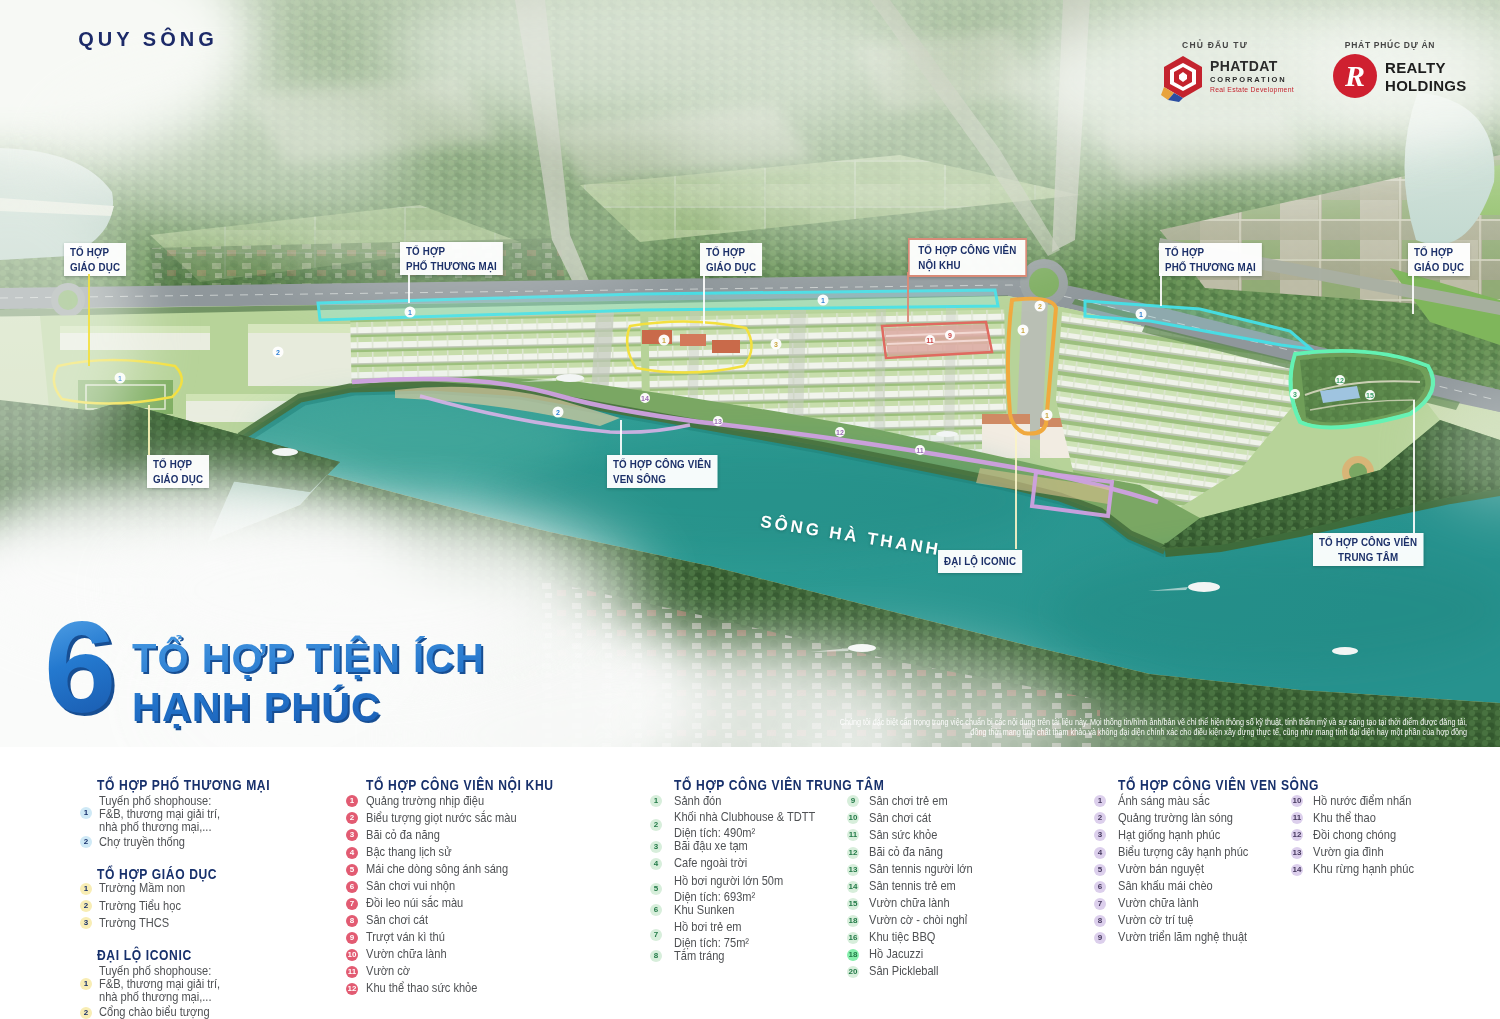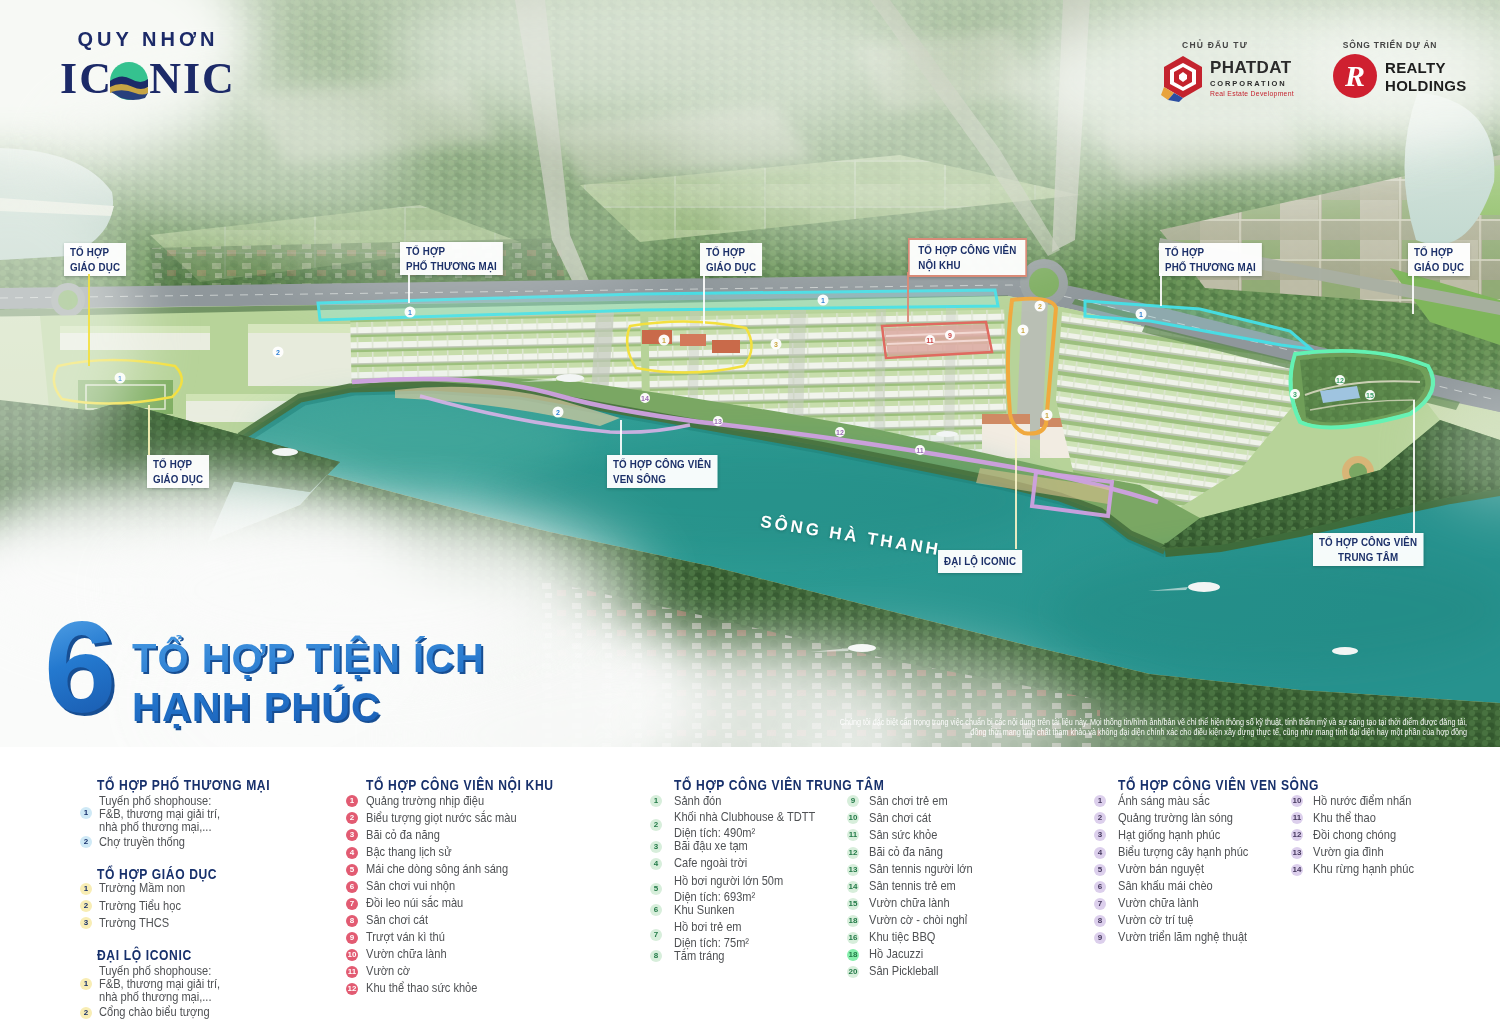--- a/index.html
+++ b/index.html
@@ -342,49 +342,41 @@
   <ellipse cx="350" cy="590" rx="230" ry="85" filter="url(#blur28)" opacity="0.7"></ellipse>
   <ellipse cx="850" cy="720" rx="230" ry="80" filter="url(#blur28)" opacity="0.5"></ellipse>
   <ellipse cx="1000" cy="755" rx="200" ry="60" filter="url(#blur28)" opacity="0.33"></ellipse>
 </g>
 
 <ellipse cx="1515" cy="450" rx="90" ry="60" fill="#f2f5f2" filter="url(#blur28)" opacity="0.3"></ellipse>
 </svg>
 </div>
 
 <div style="position:absolute;left:48px;top:28px;width:200px;text-align:center;">
-  <div style="color:#1c2a68;font-weight:bold;font-size:20px;letter-spacing:4px;">QUY NHƠN</div>
-  <div style="position:relative;color:#1c2a68;font-weight:bold;font-size:44px;letter-spacing:2px;font-family:'Liberation Serif',serif;margin-top:2px;">IC<span style="visibility:hidden;">O</span>NIC
-    <svg width="40" height="40" viewBox="0 0 40 40" style="position:absolute;left:61px;top:8px;">
-      <circle cx="20" cy="20" r="19" fill="#35c28f"></circle>
-      <path d="M1 20 Q12 12 22 18 Q32 24 39 18 L39 26 Q28 34 18 28 Q8 22 1 27 Z" fill="#1c2a68"></path>
-      <path d="M1 26 Q12 20 24 26 Q32 30 39 26 L39 32 Q26 40 14 34 Q6 30 1 32 Z" fill="#c7a544"></path>
-      <path d="M2 31 Q14 27 26 32 Q34 35 39 32 L36 37 Q24 41 12 37 Z" fill="#27407c"></path>
-    </svg>
-  </div>
+  <div style="color:#1c2a68;font-weight:bold;font-size:20px;letter-spacing:4px;">QUY SÔNG</div>
 </div>
 
 <div style="position:absolute;left:1160px;top:40px;color:#454545;font-weight:bold;font-size:8.5px;letter-spacing:1.2px;text-align:center;width:110px;">CHỦ ĐẤU TƯ</div>
 
 <svg style="position:absolute;left:1160px;top:54px;" width="46" height="48" viewBox="0 0 46 48">
   <path d="M23 2 L42 13 L42 33 L23 44 L4 33 L4 13 Z" fill="#c4232e"></path>
   <path d="M23 9 L36 16 L36 30 L23 37 L10 30 L10 16 Z" fill="#fff"></path>
   <path d="M23 13 L32 18 L32 28 L23 33 L14 28 L14 18 Z" fill="#c4232e"></path>
   <path d="M23 18 L27 21 L27 25 L23 28 L19 25 L19 21 Z" fill="#fff"></path>
   <path d="M4 33 L14 39 L8 46 L1 41 Z" fill="#e8a33d"></path>
   <path d="M14 39 L23 44 L19 48 L8 46 Z" fill="#2b4ea2"></path>
 </svg>
 
 <div style="position:absolute;left:1210px;top:58px;">
-  <div style="color:#2b2b2b;font-weight:bold;font-size:17px;letter-spacing:0.4px;">PHATDAT</div>
+  <div style="color:#2b2b2b;font-weight:bold;font-size:14px;letter-spacing:0.4px;">PHATDAT</div>
   <div style="color:#2b2b2b;font-weight:bold;font-size:7.5px;letter-spacing:1.9px;margin-top:1px;">CORPORATION</div>
   <div style="color:#c4232e;font-size:6.8px;letter-spacing:0.3px;margin-top:2px;">Real Estate Development</div>
 </div>
 
-<div style="position:absolute;left:1330px;top:40px;color:#454545;font-weight:bold;font-size:8.5px;letter-spacing:0.7px;text-align:center;width:120px;">SÔNG TRIỂN DỰ ÁN</div>
+<div style="position:absolute;left:1330px;top:40px;color:#454545;font-weight:bold;font-size:8.5px;letter-spacing:0.7px;text-align:center;width:120px;">PHÁT PHÚC DỰ ÁN</div>
 
 <svg style="position:absolute;left:1332px;top:53px;" width="46" height="46" viewBox="0 0 46 46">
   <circle cx="23" cy="23" r="22" fill="#cf2030"></circle>
   <text x="23" y="33" font-family="Liberation Serif,serif" font-style="italic" font-weight="bold" font-size="30" fill="#fff" text-anchor="middle">R</text>
 </svg>
 
 <div style="position:absolute;left:1385px;top:59px;color:#1d1d1d;font-weight:bold;font-size:15px;line-height:18px;letter-spacing:0.3px;">REALTY<br>HOLDINGS</div>
 
 <div class="lbl" style="left:64px;top:243px;">TỔ HỢP<br>GIÁO DỤC</div>
 

